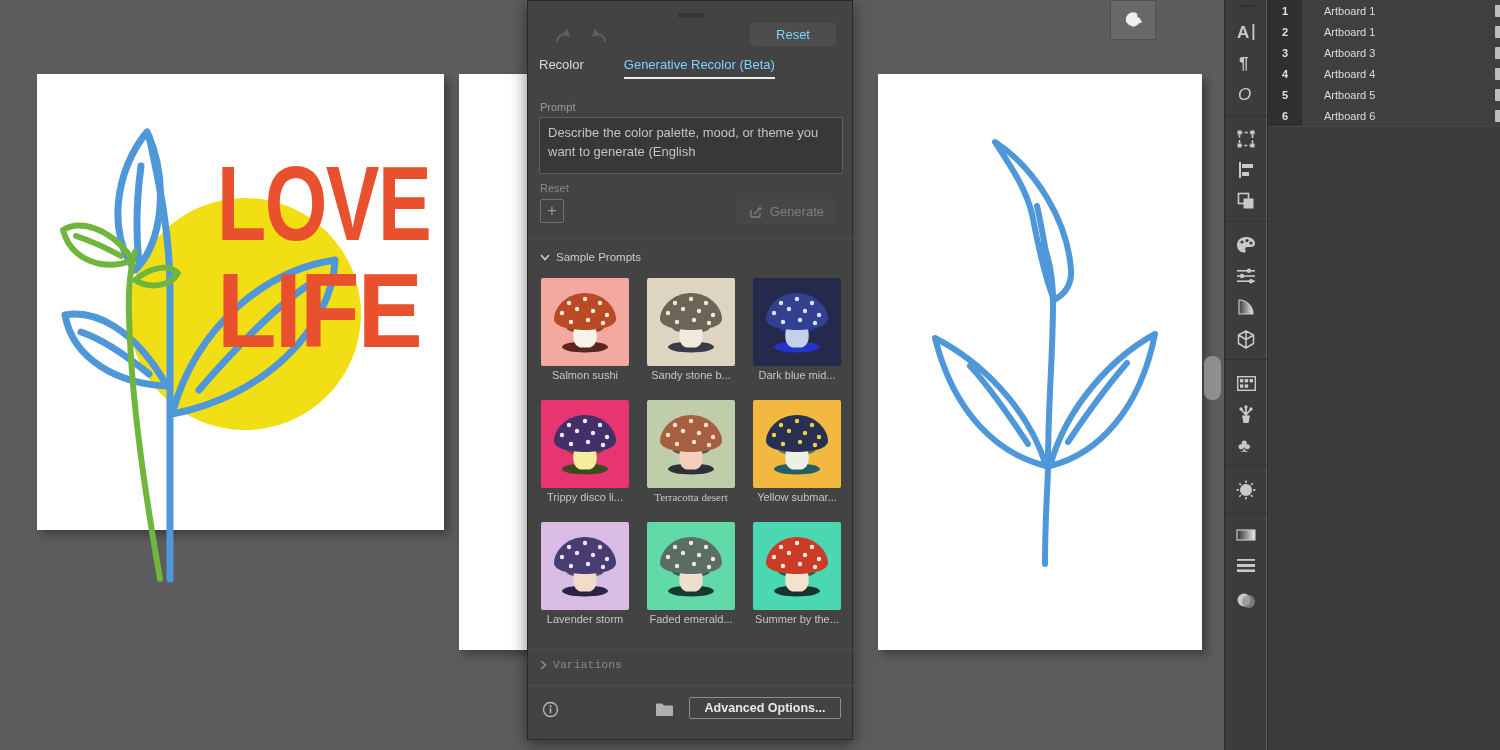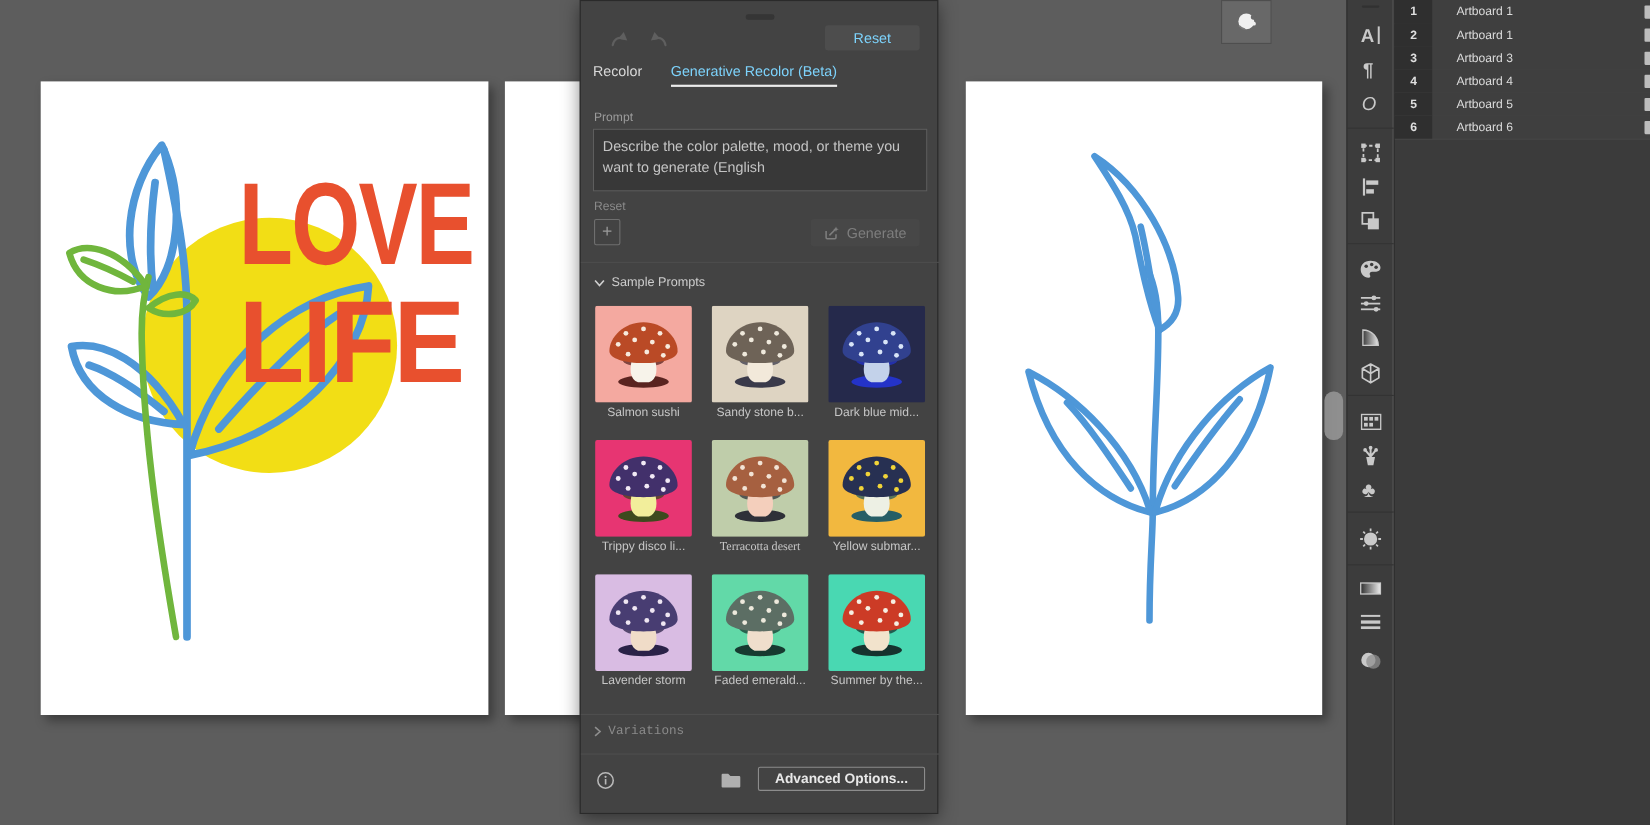--- a/index.html
+++ b/index.html
@@ -7,21 +7,21 @@
          font-family:"Liberation Sans",sans-serif;-webkit-font-smoothing:antialiased;}
   
   .artboard{position:absolute;background:#ffffff;box-shadow:5px 5px 9px rgba(0,0,0,.35);}
   
   .dialog{position:absolute;left:527px;top:0;width:326px;height:740px;background:#434343;
           border:1px solid #2a2a2a;box-sizing:border-box;box-shadow:0 4px 16px rgba(0,0,0,.5);}
   .drag-handle{position:absolute;left:150px;top:12px;width:26px;height:5px;background:#353535;border-radius:2px;}
   .icon-btn{position:absolute;width:24px;height:24px;display:flex;align-items:center;justify-content:center;}
   .reset-btn{position:absolute;right:16px;top:22px;width:86px;height:23px;background:#4d4d4d;border:none;
              border-radius:3px;color:#7dd3fc;font-size:13px;font-family:inherit;}
-  .tabs{position:absolute;left:11px;top:56px;display:flex;gap:26px;}
+  .tabs{position:absolute;left:11px;top:56px;display:flex;gap:40px;}
   .tab{font-size:13px;color:#d9d9d9;padding-bottom:5px;cursor:default;}
   .tab.active{color:#7dd3fc;border-bottom:2px solid #ececec;}
   .sec-label{position:absolute;font-size:11px;color:#9b9b9b;}
   .prompt-area{position:absolute;left:11px;top:116px;width:304px;height:57px;box-sizing:border-box;
                background:#383838;border:1px solid #5e5e5e;color:#c9c9c9;font-size:13px;line-height:1.45;
                padding:6px 8px;resize:none;font-family:inherit;}
   .prompt-area::placeholder{color:#c4c4c4;opacity:1;}
   .plus-btn{position:absolute;left:12px;top:198px;width:24px;height:24px;box-sizing:border-box;background:none;
             border:1px solid #6f6f6f;border-radius:2px;color:#9a9a9a;font-size:16px;line-height:1;font-family:inherit;}
   .gen-btn{position:absolute;right:16px;top:198px;height:25px;padding:0 12px;display:flex;align-items:center;gap:7px;
@@ -54,21 +54,21 @@
   .float-tool{position:absolute;left:1110px;top:0;width:46px;height:40px;background:#686868;
               border:1px solid #4e4e4e;box-sizing:border-box;display:flex;align-items:center;justify-content:center;}
   .vscroll{position:absolute;left:1204px;top:356px;width:17px;height:44px;border-radius:8px;background:#989898;opacity:.85;}
   svg text{font-family:"Liberation Sans",sans-serif;}
 </style>
 </head>
 <body>
 
 <div class="stage">
 
-  <div class="artboard" style="left:37px;top:74px;width:407px;height:576px;">
+  <div class="artboard" style="left:37px;top:74px;width:407px;height:456px;">
     <svg width="407" height="576" viewBox="0 0 407 576">
       <circle cx="208" cy="240" r="116" fill="#F2DE15"></circle>
       <g fill="none" stroke-width="7" stroke-linecap="round" stroke-linejoin="round" stroke="#4E97D8">
         <path d="M133 505 L133 215 C133 160 122 108 112 62"></path>
         <path d="M110 58 C78 96 70 160 98 196 C126 170 132 106 110 58 Z"></path>
         <path d="M104 92 C99 130 99 162 102 188"></path>
         <path d="M135 340 C160 250 230 196 298 186 C295 252 230 322 135 340 Z"></path>
         <path d="M162 316 C202 270 240 232 270 212"></path>
         <path d="M130 312 C96 252 56 236 28 241 C36 286 82 310 130 312 Z"></path>
         <path d="M112 300 C85 278 62 264 44 258"></path>

